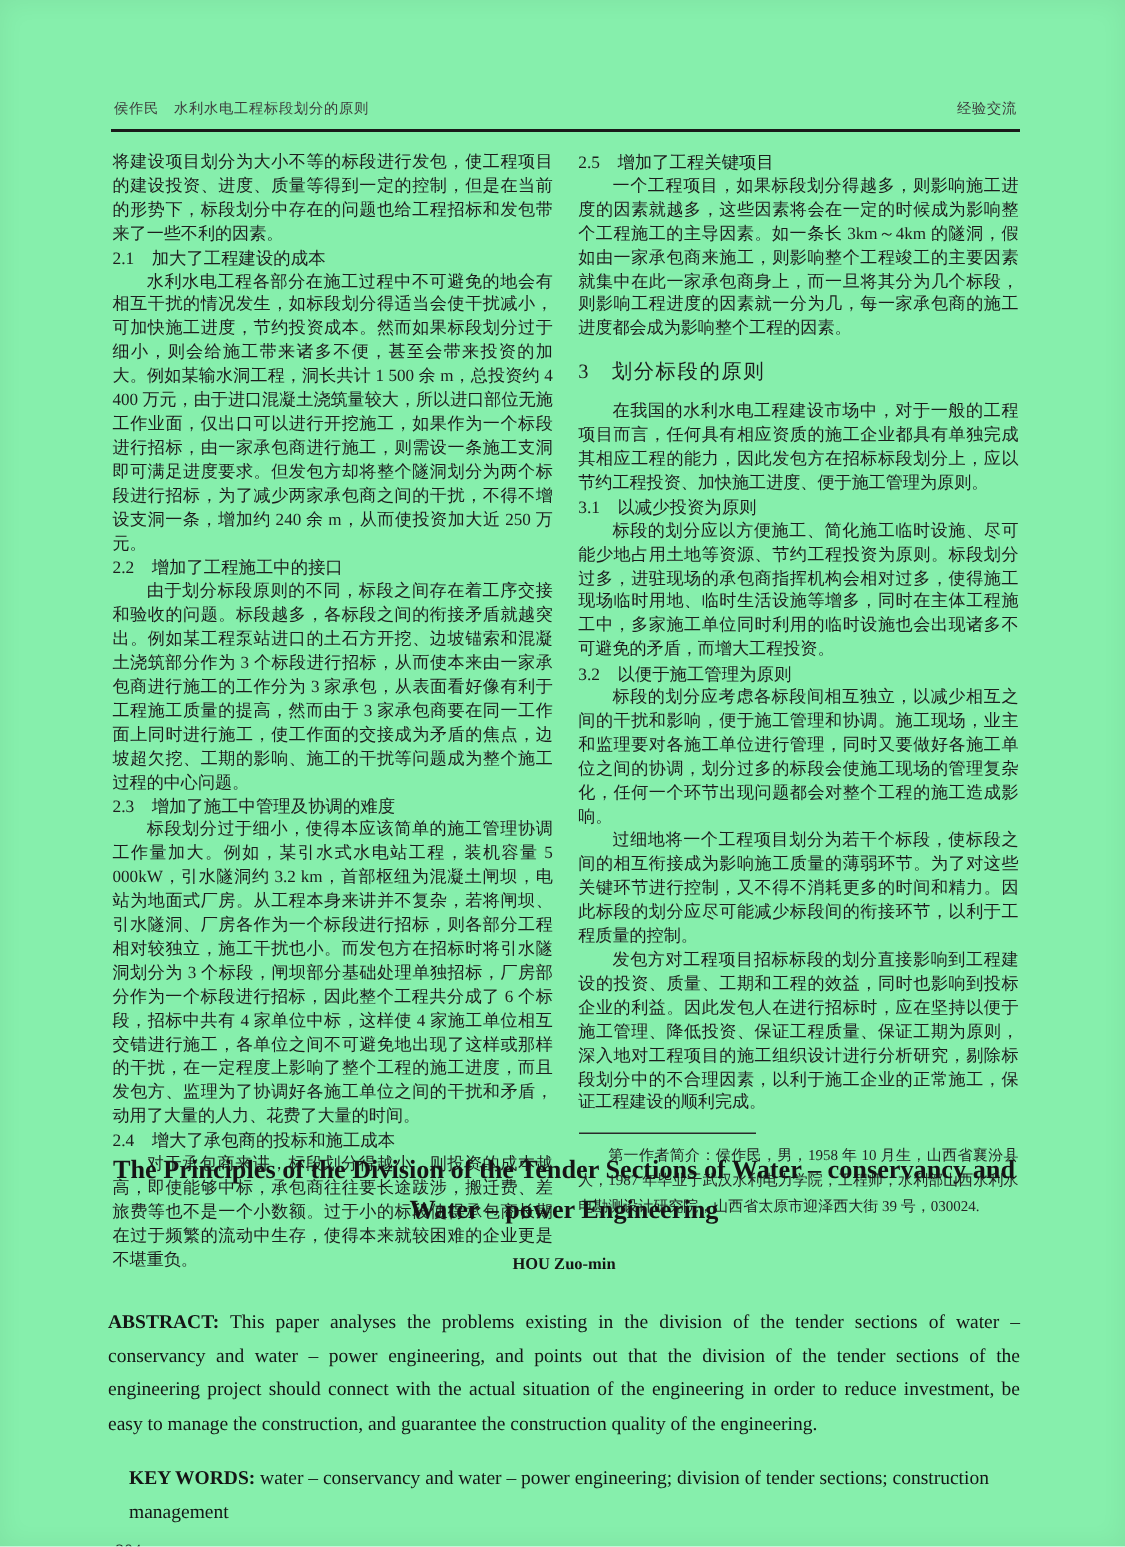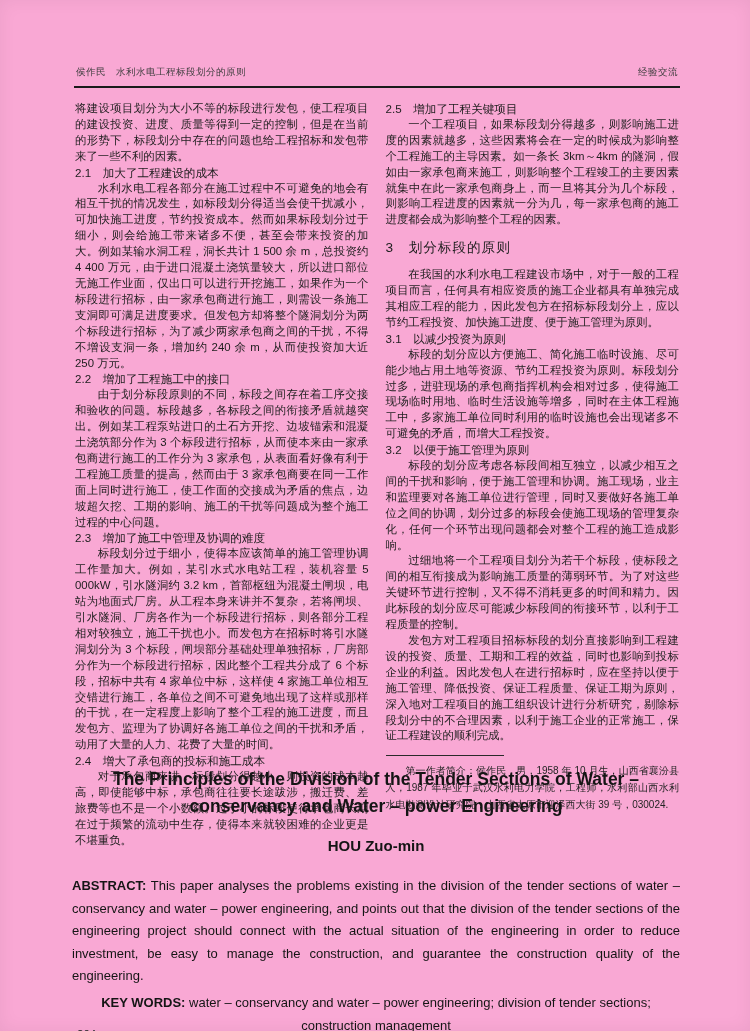--- a/index.html
+++ b/index.html
@@ -1,21 +1,21 @@
 <!DOCTYPE html>
 <html lang="zh"><head>
 <meta charset="utf-8">
 <style>
   html,body{margin:0;padding:0;background:#ffffff;}
   .page{
     position:relative;
     width:750px;height:1031px;
-    background:#f9a8d4;
+    background:#86efac;
     box-shadow:inset 0 0 18px rgba(0,0,0,0.06);
-    font-family:Liberation Sans, sans-serif;
+    font-family:Liberation Serif, serif;
     color:#1d1d1d;
     overflow:hidden;
   }
   .header{
     position:absolute;top:66px;left:76px;right:72px;
     display:flex;justify-content:space-between;
     font-size:9.5px;color:#3c3c3c;letter-spacing:0.5px;
   }
   .rule{
     position:absolute;top:86px;left:74px;right:70px;
@@ -38,23 +38,23 @@
   .footnote-rule{width:118px;border-top:1.4px solid #2a2a2a;margin-bottom:7px;}
   .footnote-text{margin:0;font-size:10px;line-height:16.6px;text-indent:2em;text-align:justify;color:#242424;}
   .english{
     position:absolute;top:766px;left:72px;width:608px;
     color:#151515;
   }
   .etitle{
     text-align:center;font-weight:bold;
     font-size:17.5px;line-height:27px;
   }
-  .eauthor{text-align:center;font-weight:bold;font-size:15px;margin-top:17px;}
+  .eauthor{text-align:center;font-weight:bold;font-size:11px;margin-top:17px;}
   .eabstract{margin:21px 0 0 0;font-size:13px;line-height:22.6px;text-align:justify;}
-  .ekeywords{margin:4px;font-size:13px;line-height:22.6px;text-align:center;}
+  .ekeywords{margin:14px;font-size:13px;line-height:22.6px;}
   .blabel{font-weight:bold;}
   .pagenum{
     position:absolute;top:1028px;left:77px;
     font-size:11.5px;color:#222;
   }
 </style>
 </head>
 <body>
 
 <div class="page">

